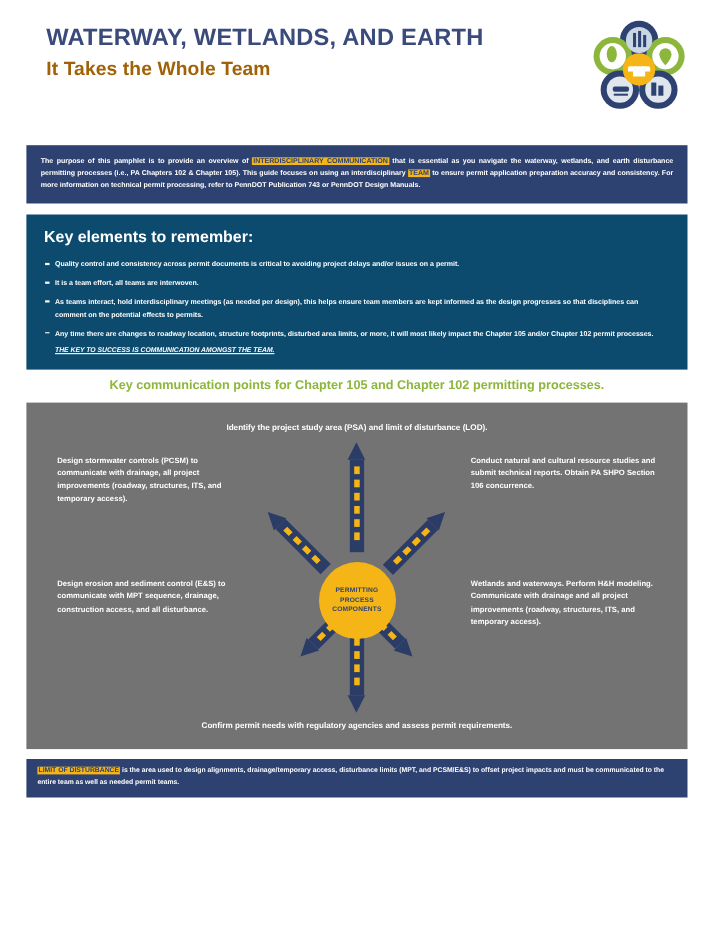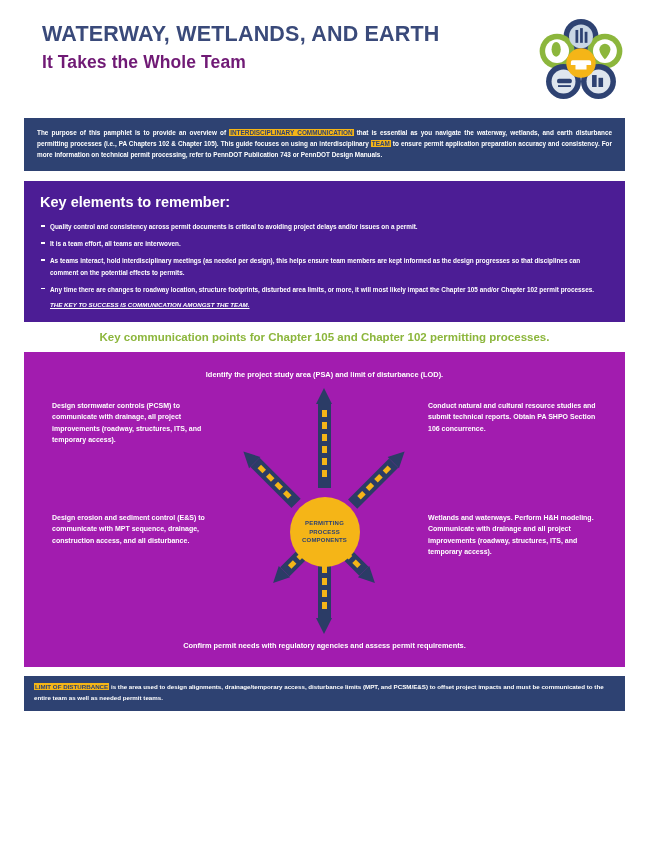--- a/index.html
+++ b/index.html
@@ -18,34 +18,34 @@
     position: relative;
     width: 649px;
     height: 845px;
     background: #ffffff;
     box-sizing: border-box;
   }
 
   
   .header {
     position: relative;
-    height: 118px;
+    height: 132px;
     padding: 22px 0 0 42px;
     box-sizing: border-box;
   }
   .title-line {
     color: #3a4a7a;
     font-size: 21.5px;
     font-weight: bold;
     letter-spacing: 0.2px;
     line-height: 1.18;
     white-space: nowrap;
   }
   .subtitle-line {
-    color: #701a75;
+    color: #a16207;
     font-size: 17.5px;
     font-weight: bold;
     margin-top: 5px;
     letter-spacing: 0.1px;
     white-space: nowrap;
   }
   .logo {
     position: absolute;
     right: 22px;
     top: 18px;
@@ -69,21 +69,21 @@
   }
   .hl {
     background: #f5b517;
     color: #2e4272;
     padding: 0 1px;
     font-weight: bold;
   }
 
   
   .green-box {
-    background: #4c1d95;
+    background: #0c4a6e;
     margin: 10px 24px 0 24px;
     padding: 13px 16px 14px 16px;
     box-sizing: border-box;
   }
   .green-heading {
     color: #ffffff;
     font-size: 14.5px;
     font-weight: bold;
     margin-bottom: 11px;
   }
@@ -132,21 +132,21 @@
   .section-head-text {
     color: #8cb63c;
     font-size: 11.5px;
     font-weight: bold;
     text-align: left;
   }
 
   
   .diagram {
     position: relative;
-    background: #a21caf;
+    background: #737373;
     margin: 0 24px;
     height: 315px;
     box-sizing: border-box;
     overflow: hidden;
   }
   .diag-top-label,
   .diag-bottom-label {
     position: absolute;
     left: 0;
     right: 0;

